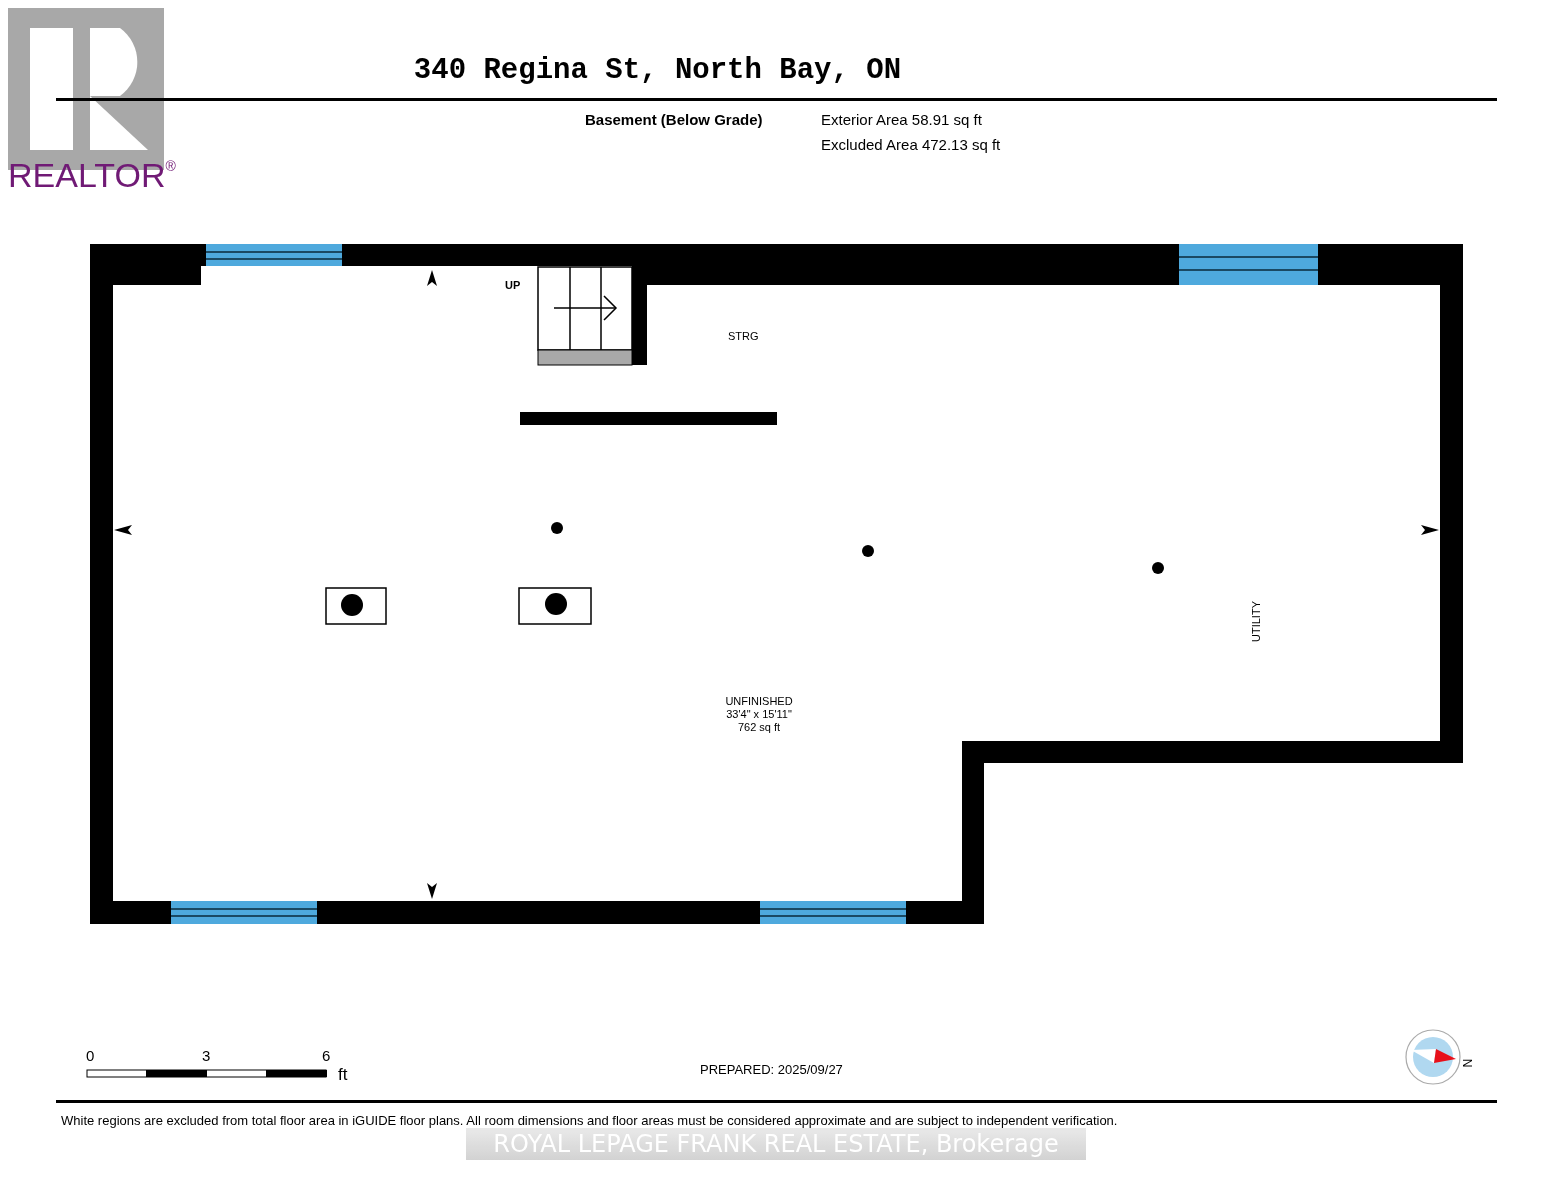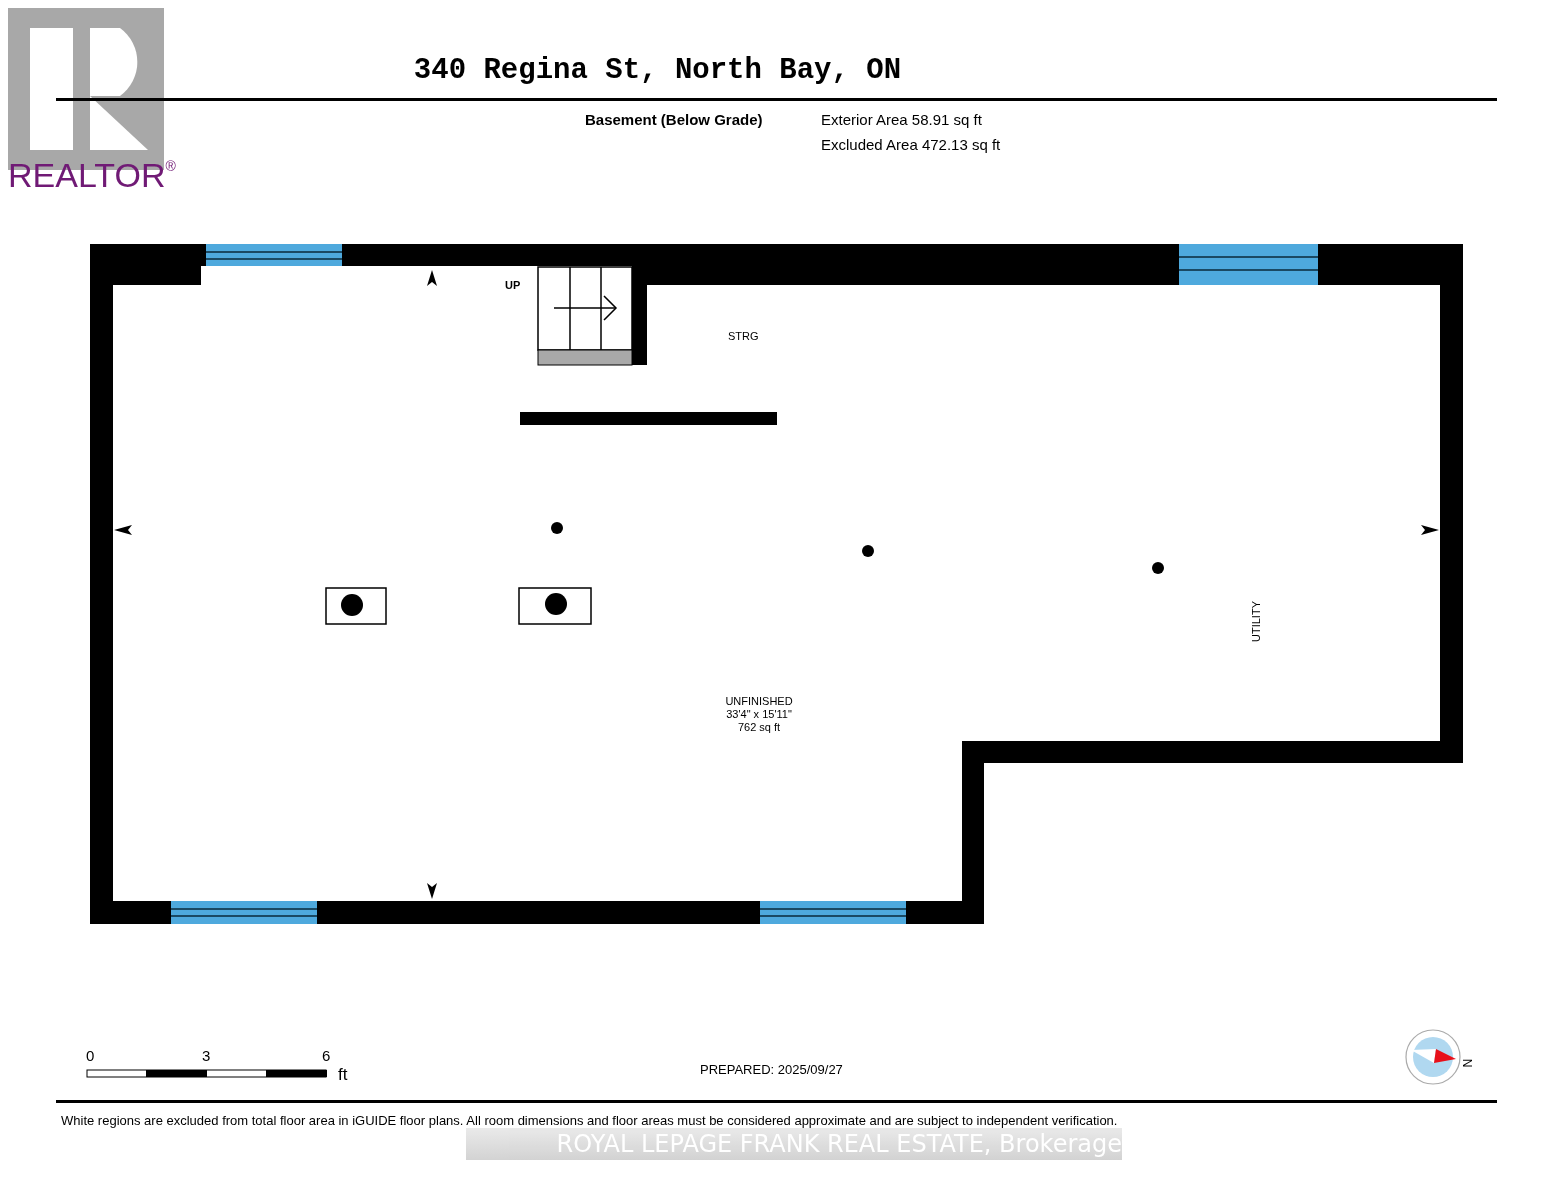--- a/index.html
+++ b/index.html
@@ -9,21 +9,21 @@
   .logo-text { left:8px; top:156px; font-size:34px; color:#701a75; letter-spacing:0px; }
   .logo-text sup { font-size:14px; vertical-align:top; position:relative; top:2px; }
   .title { left:0; width:1315px; top:54px; text-align:center; font-size:29px; font-weight:bold;font-family:Liberation Mono, monospace; }
   .rule { background:#000; height:3px; }
   .sub-label { left:585px; top:111px; font-size:15px; font-weight:bold; }
   .sub-val { left:821px; font-size:15px; }
   .room-label { font-size:11px; text-align:center; line-height:13px; }
   .scale-num { font-size:15px; top:1047px; }
   .prepared { left:700px; top:1062px; font-size:13px; }
   .disclaimer { left:61px; top:1113px; font-size:13px; }
-  .brokerage { left:466px; top:1128px; width:620px; height:32px; background:linear-gradient(180deg,#e8e8e8,#cfcfcf); color:#fff; font-family:"DejaVu Sans", sans-serif; font-size:24px; text-align:right; line-height:32px; opacity:0.92;padding-left:36px; }
+  .brokerage { left:466px; top:1128px; width:620px; height:32px; background:linear-gradient(180deg,#e8e8e8,#cfcfcf); color:#fff; font-family:"DejaVu Sans", sans-serif; font-size:24px; text-align:center; line-height:32px; opacity:0.92; }
 </style>
 </head>
 <body>
 
 <div class="abs logo-box">
   <svg width="156" height="162" viewBox="0 0 156 162">
     <rect x="22" y="20" width="43" height="122" fill="#fff"></rect>
     <path d="M82 20 H112 A42 42 0 0 1 112 88 H82 Z" fill="#fff"></path>
     <path d="M82 88 L82 142 L140 142 Z" fill="#fff"></path>
   </svg>

